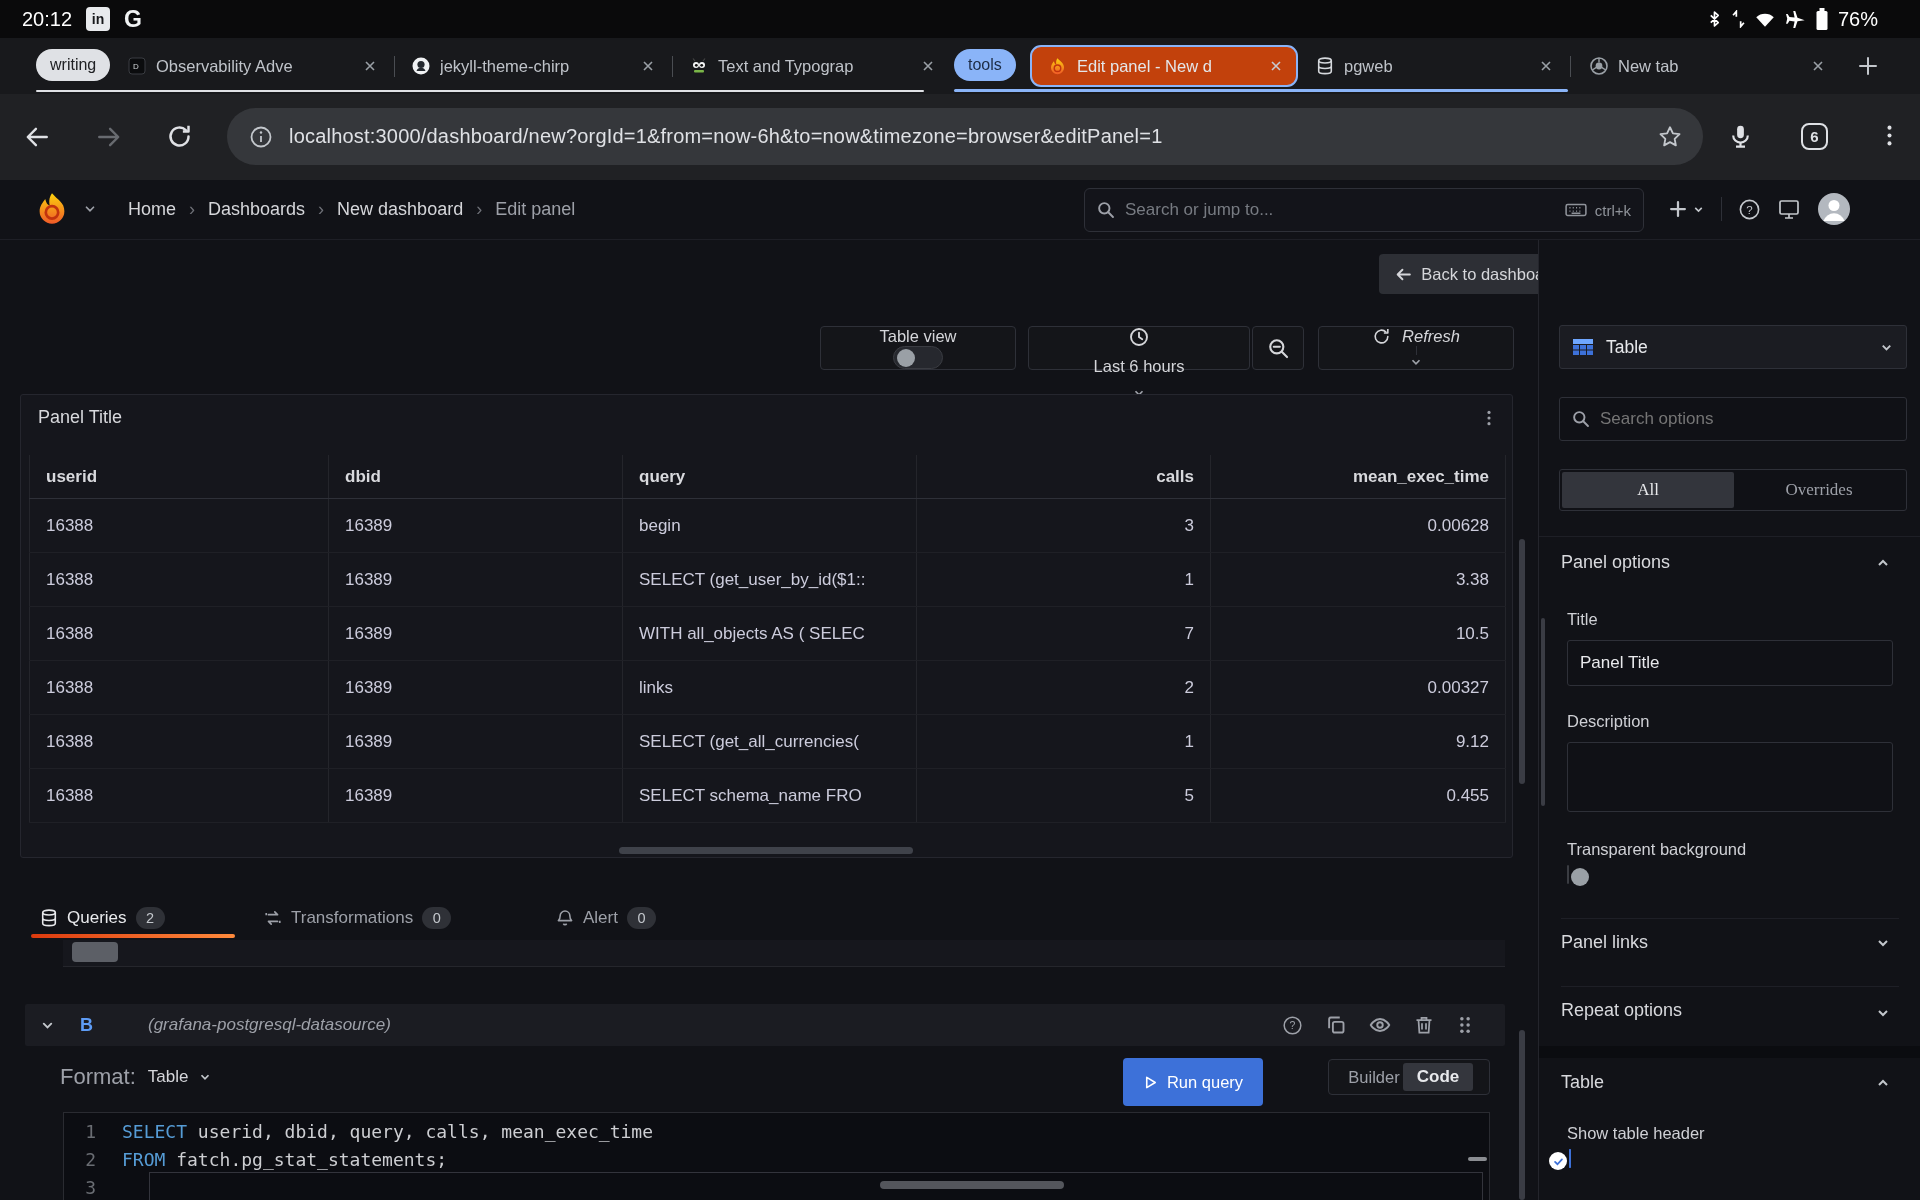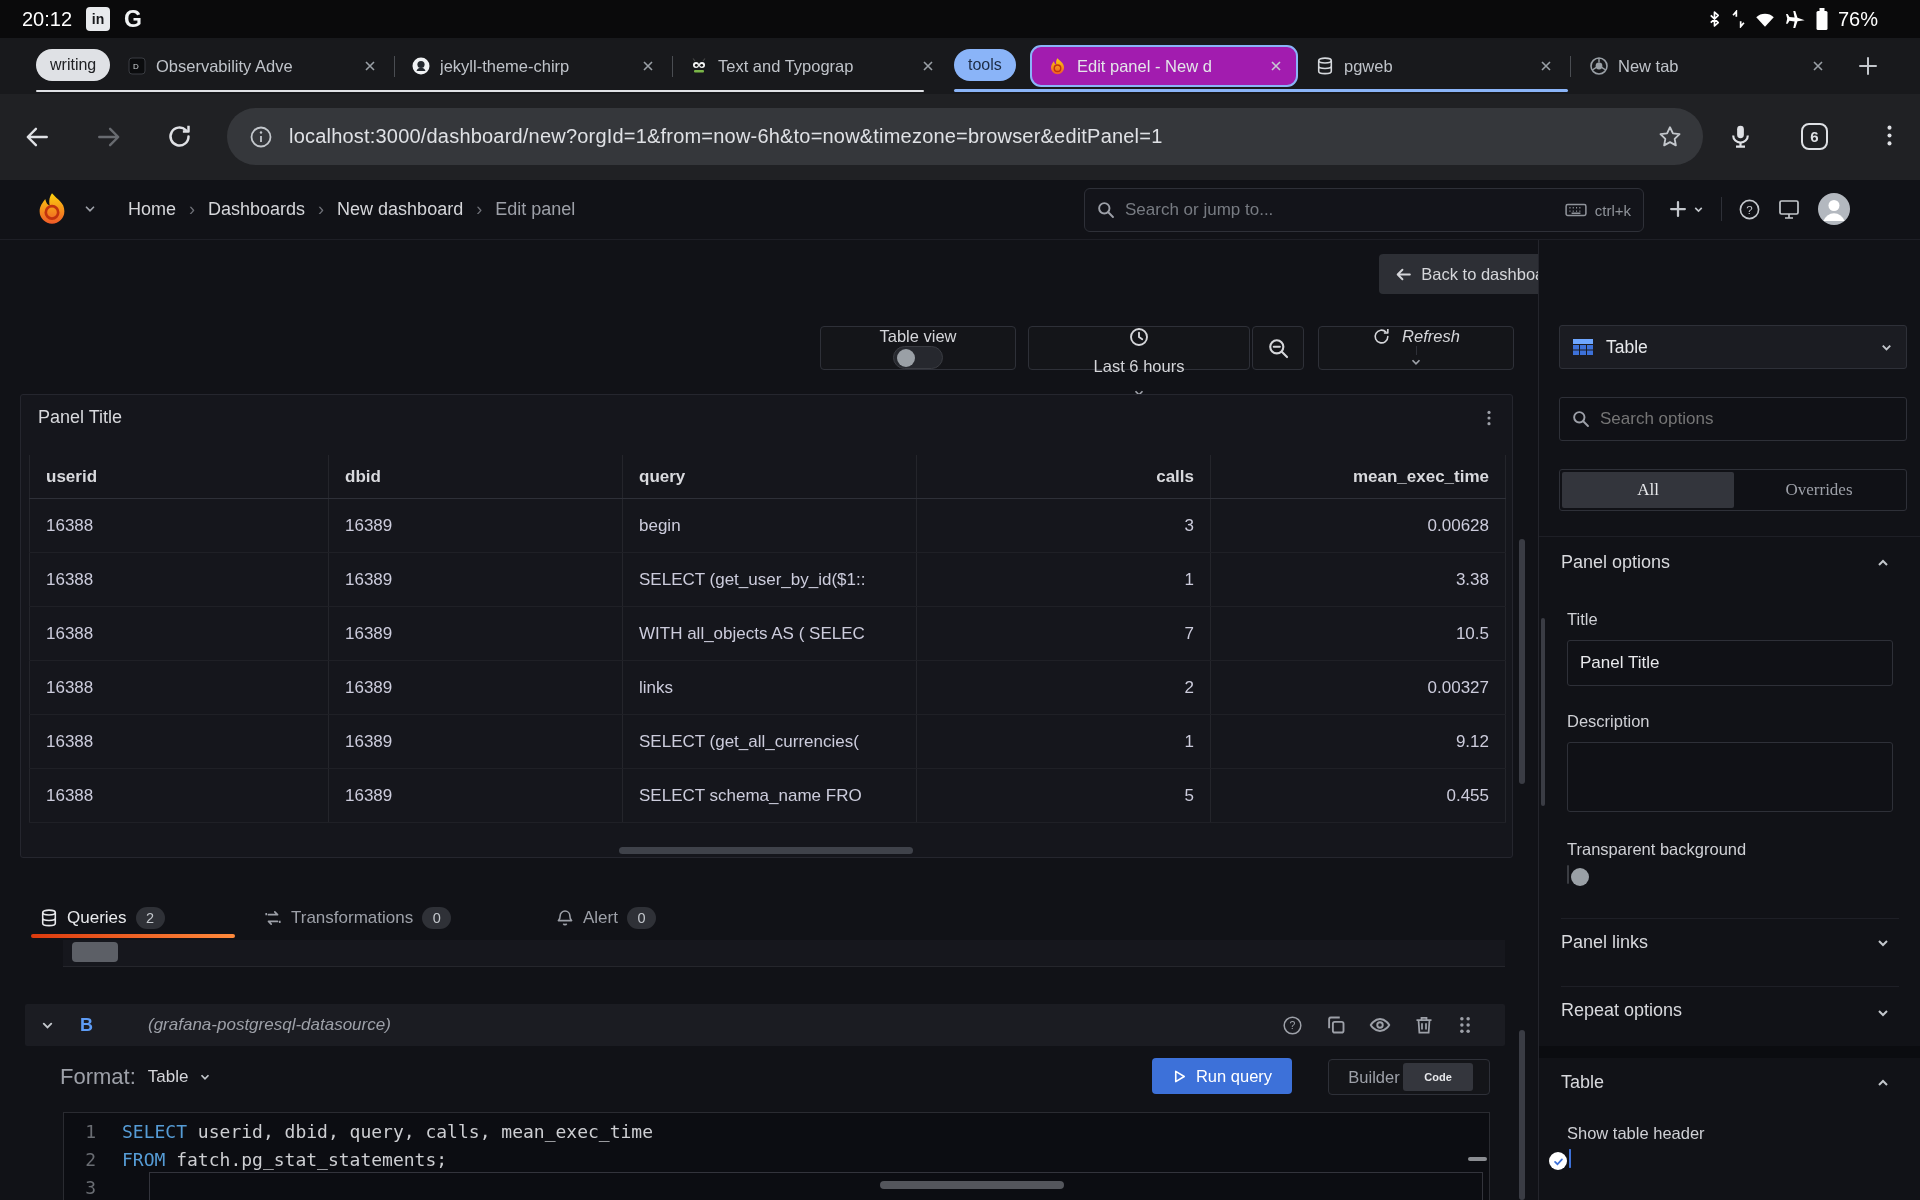--- a/index.html
+++ b/index.html
@@ -17,21 +17,21 @@
   .g-glyph { font-size:23px; font-weight:bold; color:#f1f3f4; }
 
   
   .tabstrip { left:0; top:38px; width:1920px; height:56px; background:#18191c; }
   .group-chip { height:32px; padding:0 14px; border-radius:16px; font-size:16px; display:flex; align-items:center; }
   .tab { position:absolute; top:7px; height:42px; border-radius:11px; display:flex; align-items:center; padding:0 12px 0 14px; color:#bfc3c9; font-size:16.5px; }
   .tab .title { flex:1; overflow:hidden; white-space:nowrap; margin:0 8px 0 10px; }
   .tab-sep { position:absolute; top:18px; width:1px; height:21px; background:#4a4d52; }
   .underline-gray { position:absolute; top:52px; height:2px; background:#dfe1e5; border-radius:2px; }
   .underline-blue { position:absolute; top:51px; height:3px; background:#8ab4f8; border-radius:2px; }
-  .tab.active { background:#a21caf; border:2px solid #8ab4f8; color:#e4e6e9;padding-left:16px; }
+  .tab.active { background:#c2410c; border:2px solid #8ab4f8; color:#e4e6e9;padding-left:16px; }
 
   
   .toolbar { left:0; top:94px; width:1920px; height:86px; background:#202124; }
   .omnibox { position:absolute; left:227px; top:14px; width:1476px; height:57px; border-radius:29px; background:#35373b; display:flex; align-items:center; color:#dfe1e5; }
   .url { font-size:20px; letter-spacing:.2px; white-space:nowrap; overflow:hidden; flex:1; }
   .ext-badge { width:27px; height:27px; border:2.5px solid #dfe1e5; border-radius:8px; color:#dfe1e5; font-size:15px; font-weight:bold; display:flex; align-items:center; justify-content:center; }
 
   
   .g-header { left:0; top:180px; width:1920px; height:60px; border-bottom:1px solid #1e1f26; background:#111217; }
   .crumb { font-size:18px; color:#d5d6da; }
@@ -572,29 +572,29 @@
 
   <div class="ab flex" style="left:60px; top:1058px; height:38px; gap:12px;">
     <span style="font-size:22px; color:#9da0a8;">Format:</span>
     <span class="flex" style="gap:10px;">
       <span style="font-size:17px; color:#d5d6da;">Table</span>
       <svg width="14" height="14" viewBox="0 0 16 16">
           <path d="M4 6l4 4 4-4" fill="none" stroke="#c3c7cc" stroke-width="2"></path>
         </svg>
     </span>
   </div>
-  <div class="ab btn btn-primary" style="left:1152px; top:1058px; width:140px; height:36px; padding:0; gap:9px;">
+  <div class="ab btn btn-primary" style="left:1123px; top:1058px; width:140px; height:48px; padding:0; gap:9px;">
     <svg width="15" height="15" viewBox="0 0 16 16">
         <path d="M4 2.5l9 5.5-9 5.5z" fill="none" stroke="#fff" stroke-width="1.7" stroke-linejoin="round"></path>
       </svg>
     <span>Run query</span>
   </div>
   <div class="ab seg" style="left:1328px; top:1059px; width:162px; height:36px; padding:16px;">
     <span style="flex:1; text-align:center; color:#9da0a8; font-size:16.5px;">Builder</span>
-    <span class="on" style="width:70px; height:28px; display:flex; align-items:center; justify-content:center; font-size:11px; font-weight:600;">Code</span>
+    <span class="on" style="width:70px; height:28px; display:flex; align-items:center; justify-content:center; font-size:17px; font-weight:600;">Code</span>
   </div>
 
   <div class="ab code">
     <div class="code-line" style="top:4px;">
       <span class="ln">1</span>
         <span class="kw">SELECT</span>
         <span class="ct"> userid, dbid, query, calls, mean_exec_time</span>
     </div>
     <div class="code-line" style="top:32px;">
       <span class="ln">2</span>

